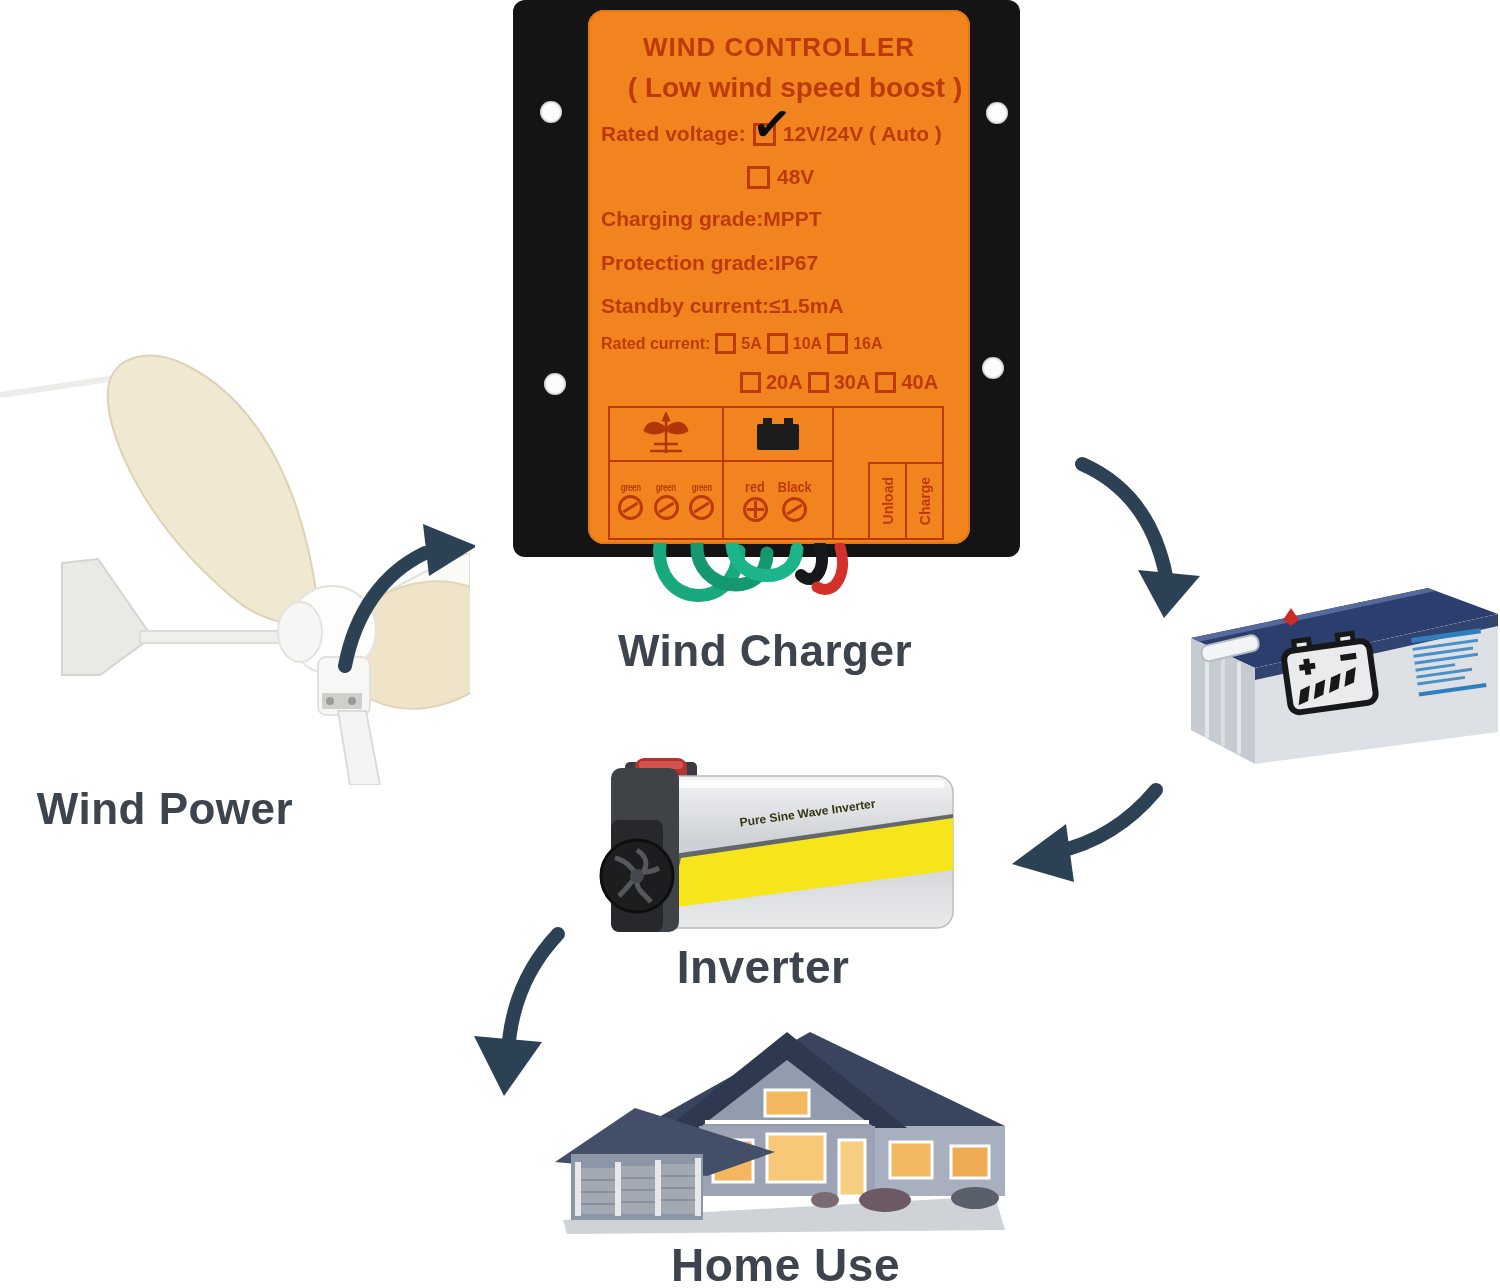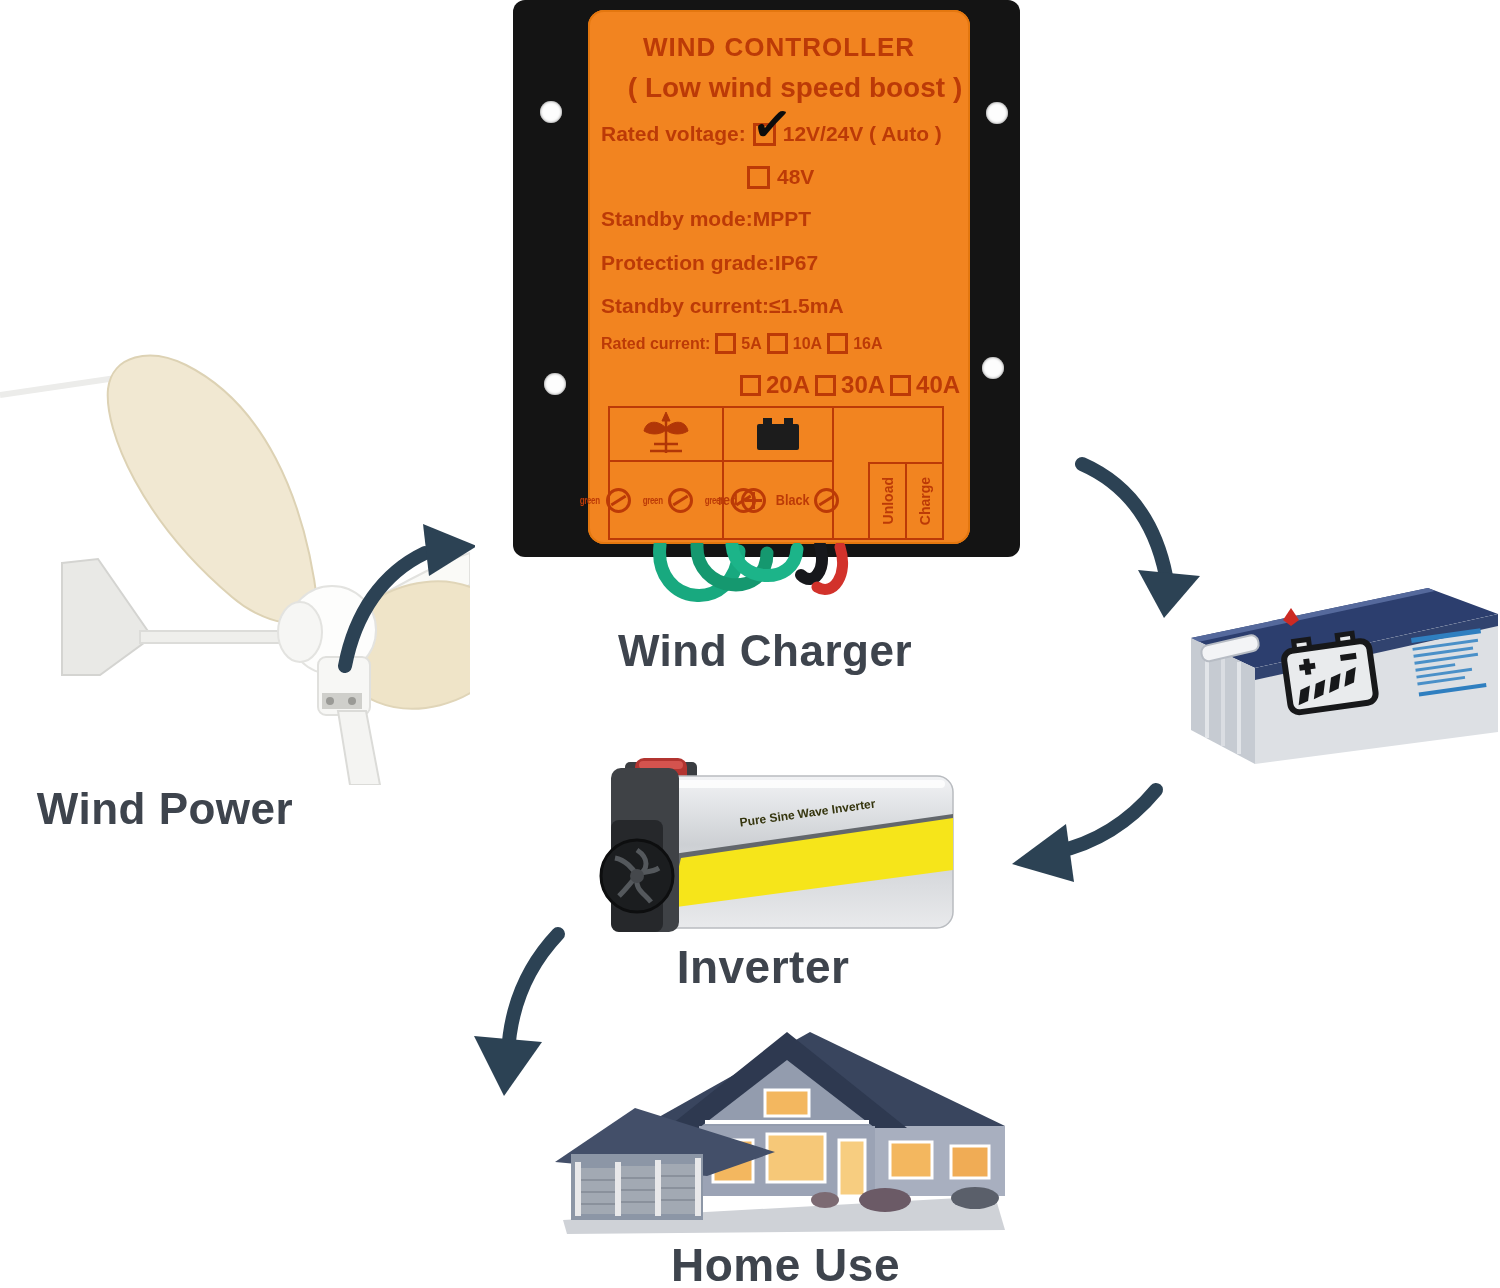--- a/index.html
+++ b/index.html
@@ -29,21 +29,21 @@
           box-sizing:border-box;}
   .tbl{position:absolute;left:20px;top:396px;width:336px;height:134px;
        border:2.5px solid #bc3a07;display:flex;box-sizing:border-box;}
   .tcol{box-sizing:border-box;display:flex;flex-direction:column;}
   .tcol1{width:114px;border-right:2.5px solid #bc3a07;}
   .tcol2{width:110px;border-right:2.5px solid #bc3a07;}
   .tcol3{flex:1;position:relative;}
   .trow-icon{height:54px;border-bottom:2.5px solid #bc3a07;display:flex;
              align-items:center;justify-content:center;box-sizing:border-box;}
   .trow-scr{flex:1;display:flex;align-items:center;justify-content:center;gap:8px;}
-  .scr-stack{display:flex;flex-direction:row;align-items:center;gap:2px;}
+  .scr-stack{display:flex;flex-direction:column;align-items:center;gap:2px;}
   .scr-lbl{color:#bc3a07;font-weight:700;font-size:11px;transform:scaleX(.72);
            letter-spacing:-0.5px;}
   .scr-lbl2{color:#bc3a07;font-weight:700;font-size:14px;transform:scaleX(.9);}
   .screw{width:25px;height:25px;border:3px solid #bc3a07;border-radius:50%;
          position:relative;box-sizing:border-box;}
   .screw.slash::after{content:"";position:absolute;left:1px;right:1px;top:50%;
          margin-top:-1.5px;height:3px;background:#bc3a07;transform:rotate(-32deg);}
   .screw.cross::after{content:"";position:absolute;left:1px;right:1px;top:50%;
          margin-top:-1.5px;height:3px;background:#bc3a07;}
   .screw.cross::before{content:"";position:absolute;top:1px;bottom:1px;left:50%;
@@ -80,35 +80,35 @@
         <span class="mark">✓</span>
       </span>
       <span>12V/24V ( Auto )</span>
     </div>
 
     <div class="o-row" style="left:159px;top:155px;">
       <span class="chk"></span>
       <span>48V</span>
     </div>
 
-    <div class="o-row" style="left:13px;top:197px;">Standby mode:MPPT</div>
+    <div class="o-row" style="left:13px;top:197px;">Charging grade:MPPT</div>
     <div class="o-row" style="left:13px;top:241px;">Protection grade:IP67</div>
     <div class="o-row" style="left:13px;top:284px;">Standby current:≤1.5mA</div>
 
     <div class="o-row" style="left:13px;top:323px;gap:5px;font-size:16px;">
       <span>Rated current:</span>
       <span class="chk-sm"></span>
       <span>5A</span>
       <span class="chk-sm"></span>
       <span>10A</span>
       <span class="chk-sm"></span>
       <span>16A</span>
     </div>
 
-    <div class="o-row" style="left:152px;top:361px;gap:5px;font-size:24px;align-items:center;">
+    <div class="o-row" style="left:152px;top:361px;gap:5px;font-size:20px;align-items:center;">
       <span class="chk-sm"></span>
       <span>20A</span>
       <span class="chk-sm"></span>
       <span>30A</span>
       <span class="chk-sm"></span>
       <span>40A</span>
     </div>
 
     <div class="tbl">
       <div class="tcol tcol1">

